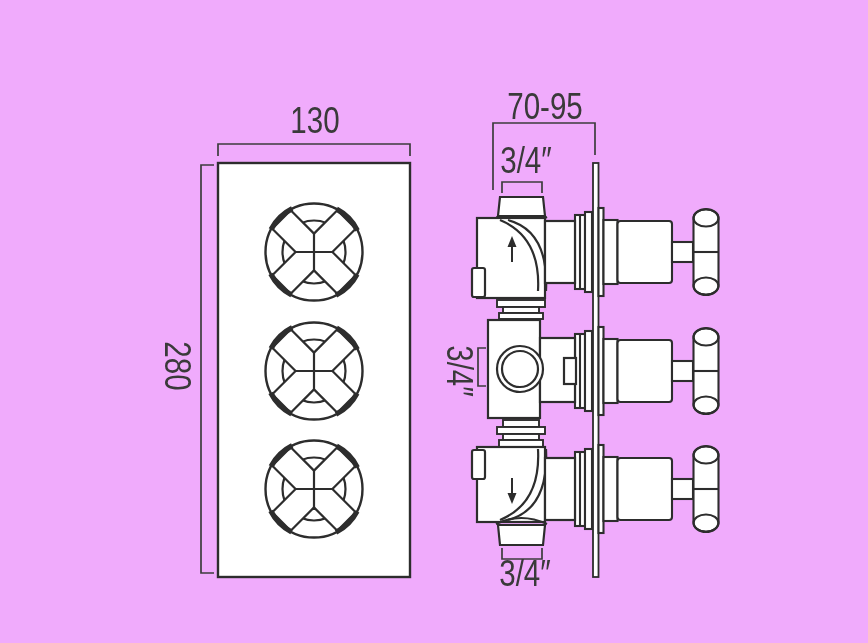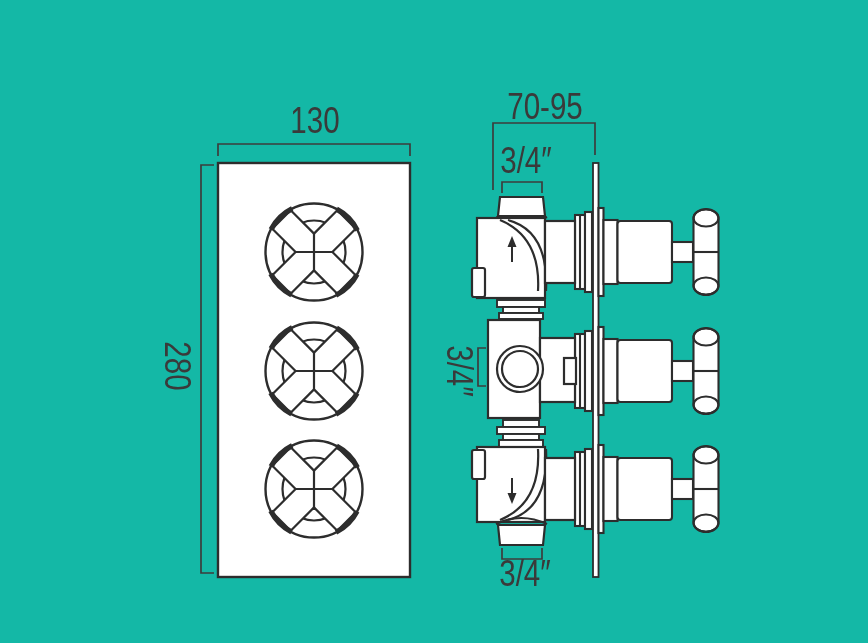--- a/index.html
+++ b/index.html
@@ -1,19 +1,19 @@
 <!DOCTYPE html>
 <html><head>
 <meta charset="utf-8">
 <style>
   html,body{margin:0;padding:0;background:#ffffff;}
   .canvas{
     position:relative;
     width:868px;height:643px;
-    background:#14b8a6;
+    background:#f0abfc;
     overflow:hidden;
     font-family:"Liberation Sans", sans-serif;
   }
   svg{position:absolute;left:0;top:0;}
   .dim-label{
     position:absolute;
     color:#3a3a3a;
     font-size:36px;
     font-weight:400;
     text-align:center;

